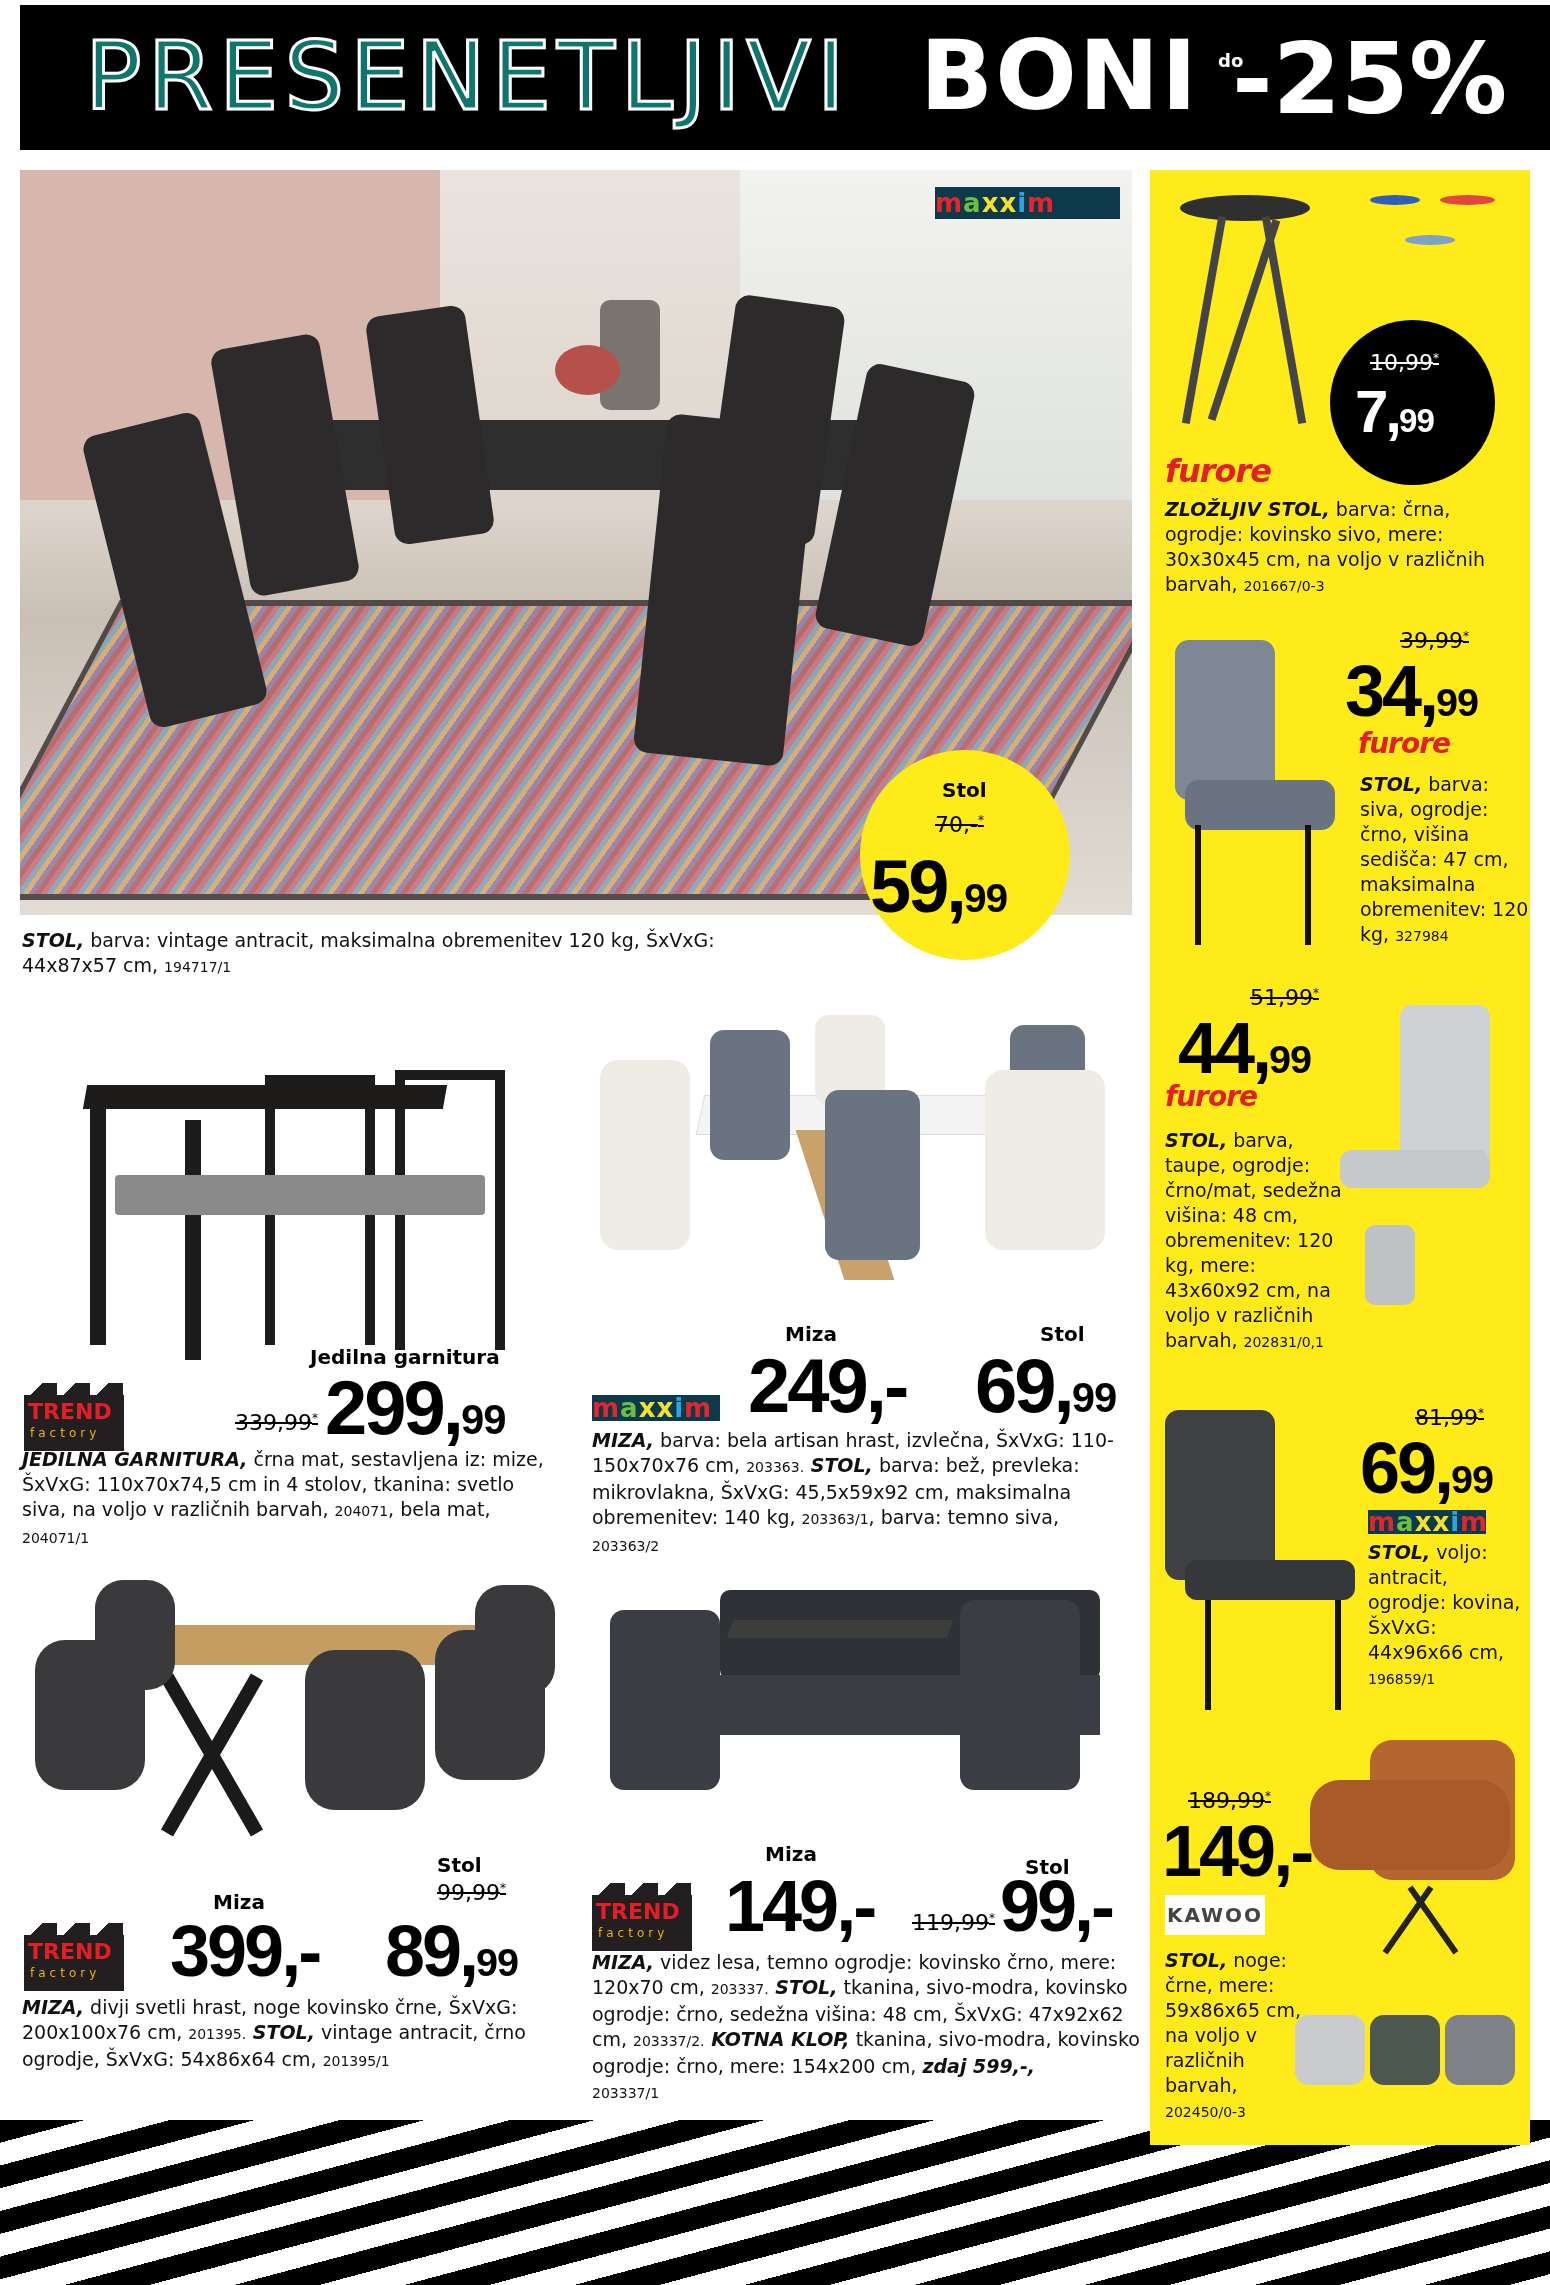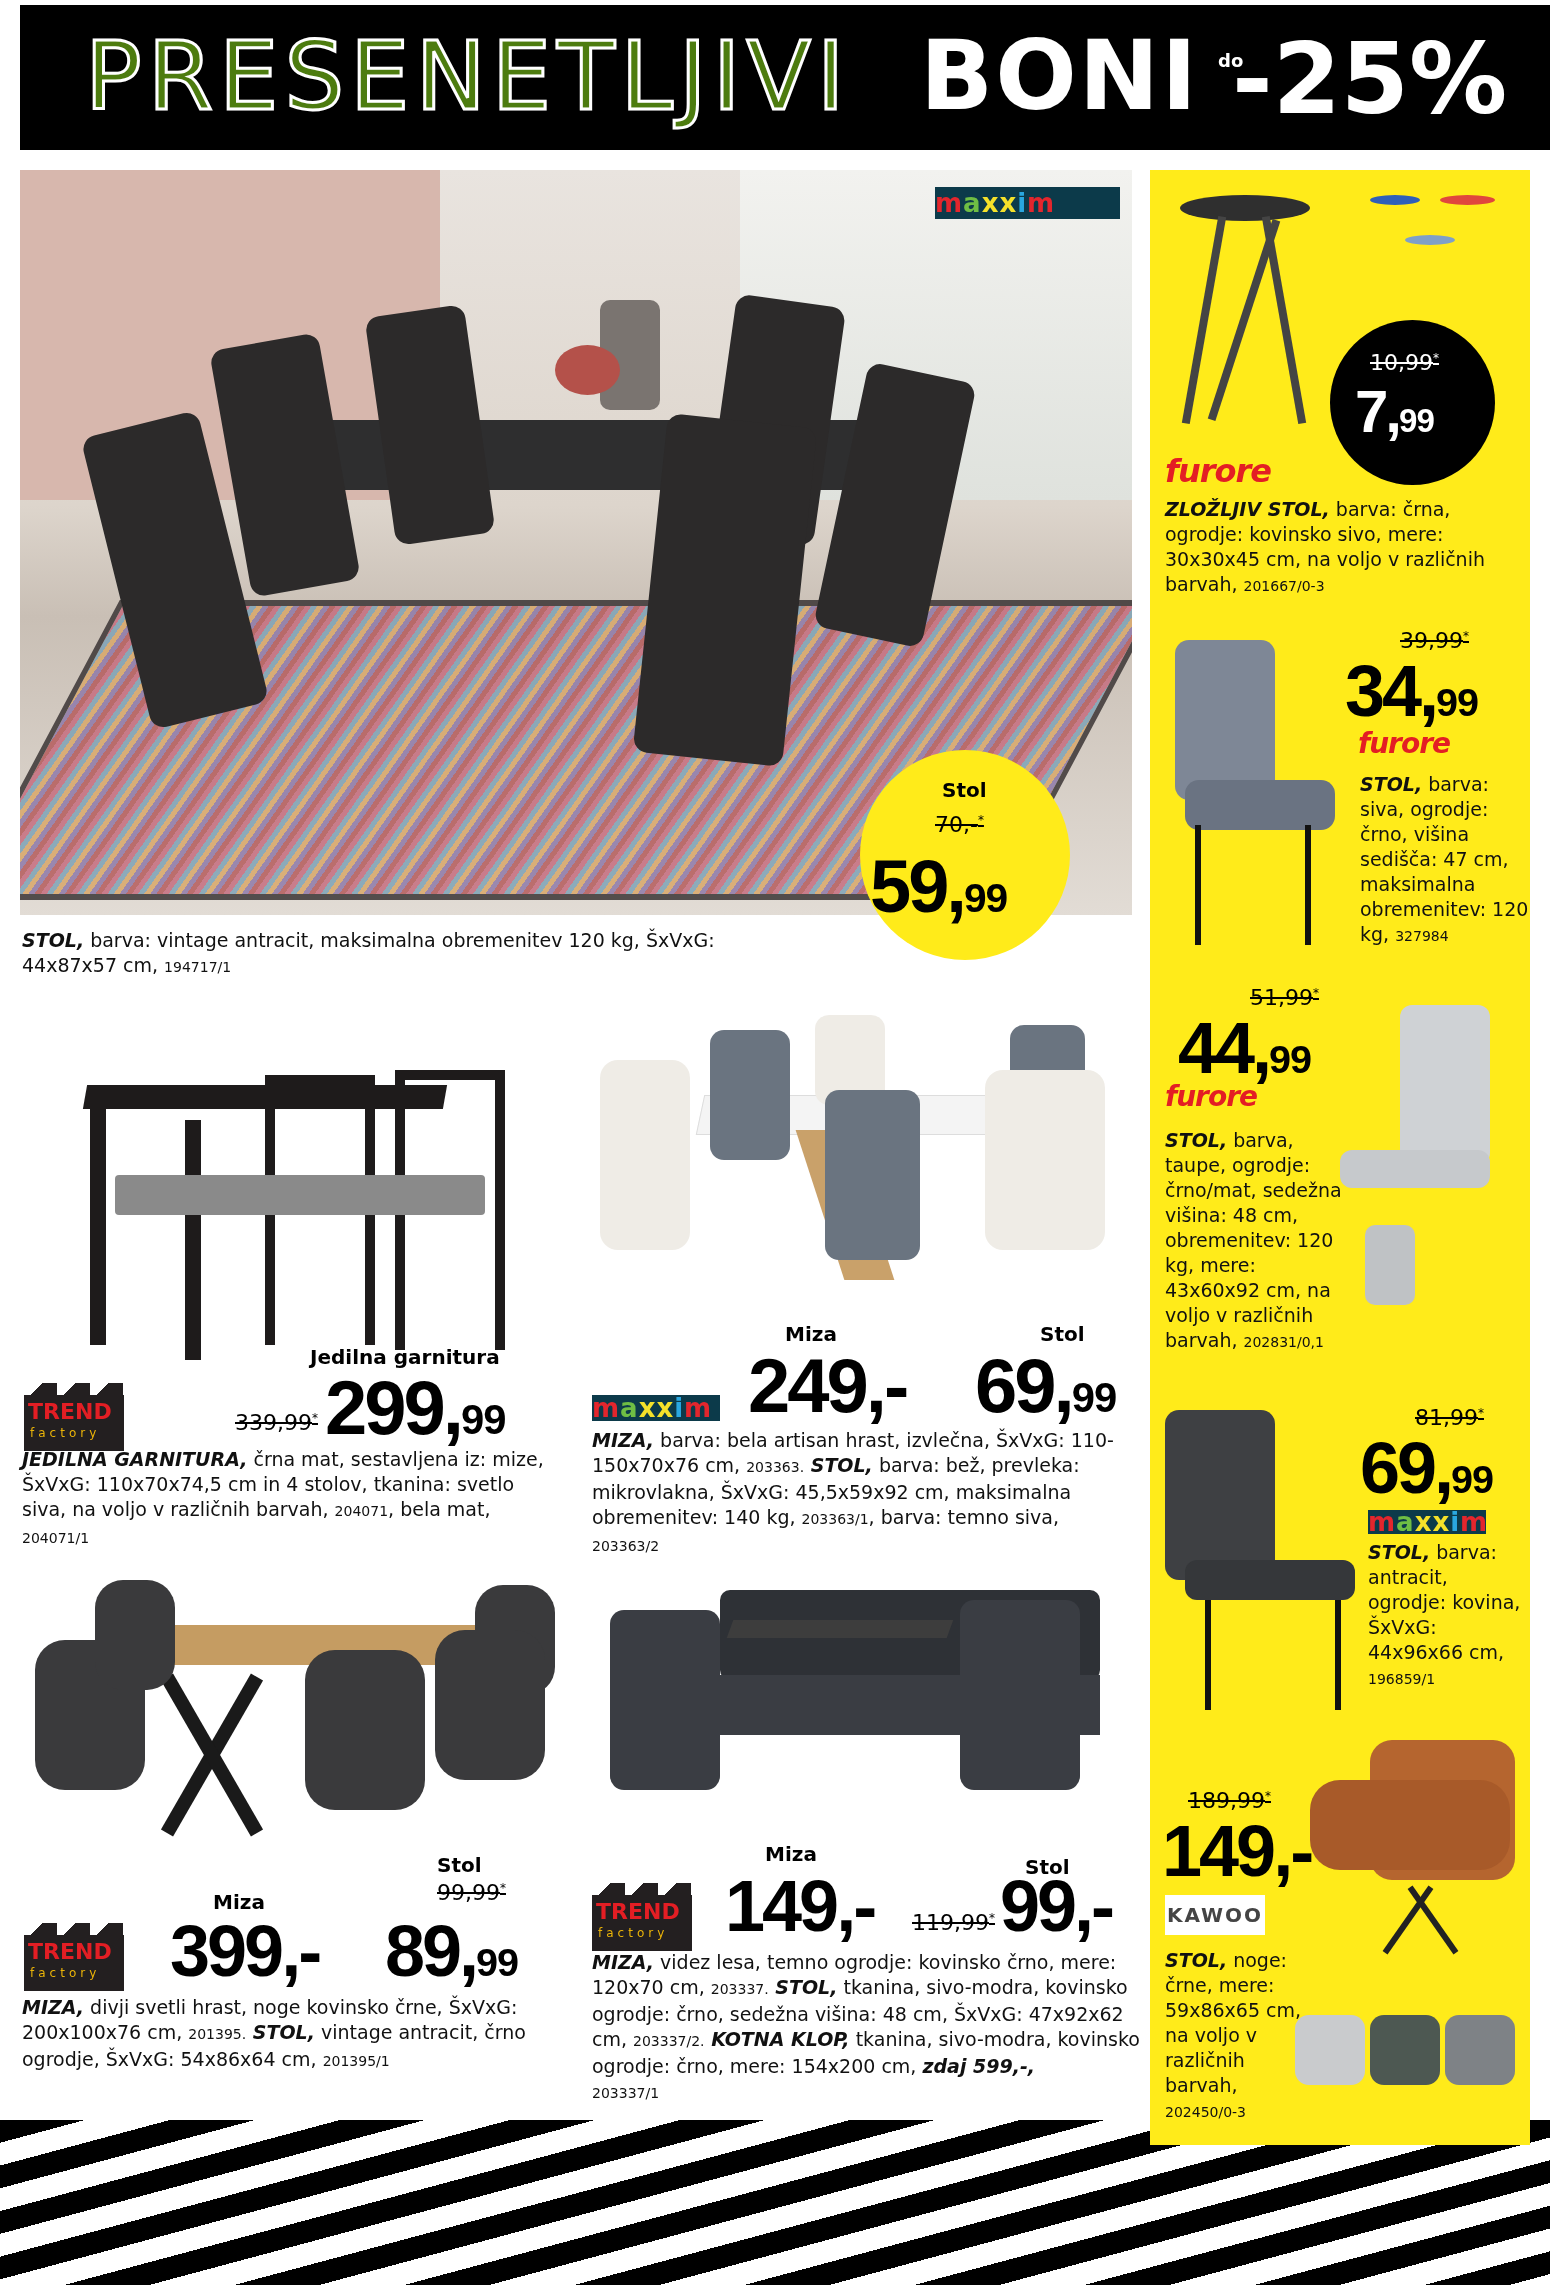--- a/index.html
+++ b/index.html
@@ -1,21 +1,21 @@
 <!DOCTYPE html>
 <html><head>
 <meta charset="utf-8">
 <style>
   * { box-sizing: border-box; margin: 0; padding: 0; }
   body { width: 1550px; height: 2285px; background: #ffffff; position: relative; overflow: hidden; font-family: "DejaVu Sans", sans-serif; color: #111; }
   .abs { position: absolute; }
 
   
   .banner { left: 20px; top: 5px; width: 1530px; height: 145px; background: #000; }
-  .banner-outline { left: 85px; top: 30px; font-family: "DejaVu Sans", sans-serif; font-size: 94px; font-weight: 400; letter-spacing: 6px; color: #4d7c0f; -webkit-text-stroke: 3px #ffffff; line-height: 1; text-align: right; }
+  .banner-outline { left: 85px; top: 30px; font-family: "DejaVu Sans", sans-serif; font-size: 94px; font-weight: 400; letter-spacing: 6px; color: #0f766e; -webkit-text-stroke: 3px #ffffff; line-height: 1; text-align: right; }
   .banner-bold { left: 920px; top: 28px; font-family: "DejaVu Sans", sans-serif; font-size: 96px; font-weight: 700; color: #fff; line-height: 1; letter-spacing: 2px; }
   .banner-do { left: 1218px; top: 50px; font-size: 18px; font-weight: 700; color: #fff; }
   .banner-pct { left: 1215px; top: 30px; font-size: 98px; font-weight: 700; color: #fff; line-height: 1; }
 
   
   .hero { left: 20px; top: 170px; width: 1112px; height: 745px; background: linear-gradient(180deg, #e9e4df 0%, #ddd5cc 45%, #c9bfb5 60%, #e2dcd5 100%); overflow: hidden; }
   .hero-wall { left: 0; top: 0; width: 420px; height: 330px; background: #d7b7ad; }
   .hero-window { left: 720px; top: 0; width: 392px; height: 330px; background: linear-gradient(180deg,#f2f2ef,#dfe2dd); }
   .hero-rug { left: 20px; top: 430px; width: 1040px; height: 300px; background: repeating-linear-gradient(100deg, #c66d7f 0 6px, #7fa3b6 6px 12px, #d9a86a 12px 18px, #8f7aa9 18px 24px, #b55c5c 24px 30px); transform: skewX(-28deg); opacity: 0.85; border: 6px solid #3b3535; }
   .hero-table { left: 300px; top: 250px; width: 560px; height: 70px; background: #2e2e2f; transform: skewX(-18deg); }
@@ -230,21 +230,21 @@
   <div class="abs" style="left:20px;top:150px;width:170px;height:40px;background:#35373a;border-radius:12px;"></div>
   <div class="abs" style="left:40px;top:190px;width:6px;height:110px;background:#111;"></div>
   <div class="abs" style="left:170px;top:190px;width:6px;height:110px;background:#111;"></div>
 </div>
 <div class="abs old-price" style="left:1415px;top:1405px;"><span>81,99</span><sup>*</sup></div>
 <div class="abs price" style="left:1360px;top:1432px;font-size:72px;"><span>69,</span><span class="cents">99</span></div>
 <div class="abs logo-maxxim" style="left:1368px;top:1510px;width:118px;height:24px;">
   <span style="font-size:18px;"><span class="mx-m">m</span><span class="mx-a">a</span><span class="mx-x">xx</span><span class="mx-i">i</span><span class="mx-m">m</span></span>
 </div>
 <div class="abs desc" style="left:1368px;top:1540px;width:160px;">
-  <b>STOL,</b><span> barva: antracit, ogrodje: kovina, ŠxVxG: 44x96x66 cm, </span><small>196859/1</small>
+  <b>STOL,</b><span> voljo: antracit, ogrodje: kovina, ŠxVxG: 44x96x66 cm, </span><small>196859/1</small>
 </div>
 
 <div class="abs old-price" style="left:1188px;top:1788px;"><span>189,99</span><sup>*</sup></div>
 <div class="abs price" style="left:1162px;top:1815px;font-size:72px;">149,-</div>
 <div class="abs logo-kawoo" style="left:1165px;top:1895px;">KAWOO</div>
 <div class="abs desc" style="left:1165px;top:1948px;width:150px;">
   <b>STOL,</b><span> noge: črne, mere: 59x86x65 cm, na voljo v različnih barvah, </span><small>202450/0-3</small>
 </div>
 <div class="abs" style="left:1310px;top:1740px;width:215px;height:220px;">
   <div class="abs" style="left:60px;top:0;width:145px;height:140px;background:#b5652f;border-radius:22px;"></div>

